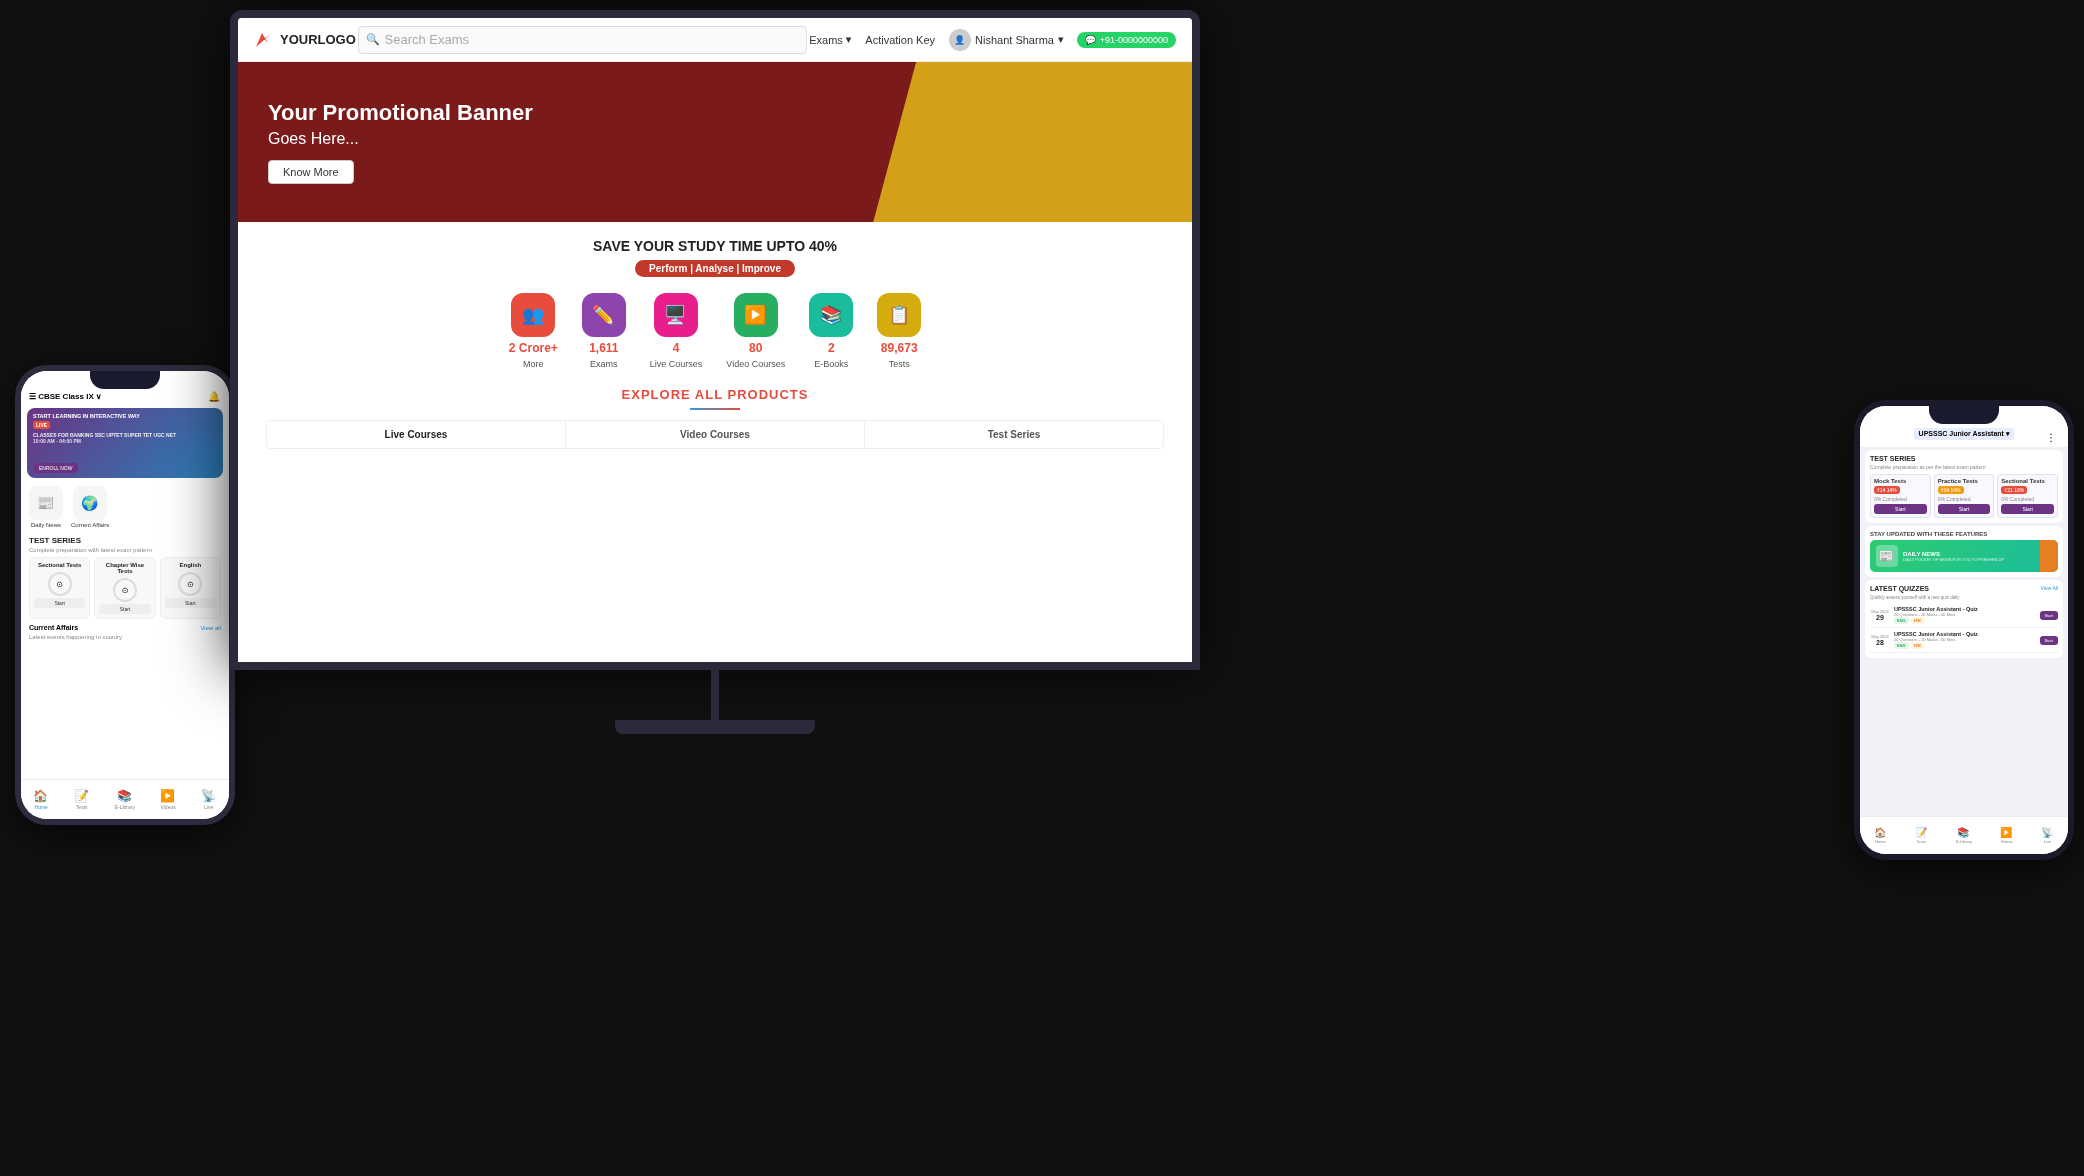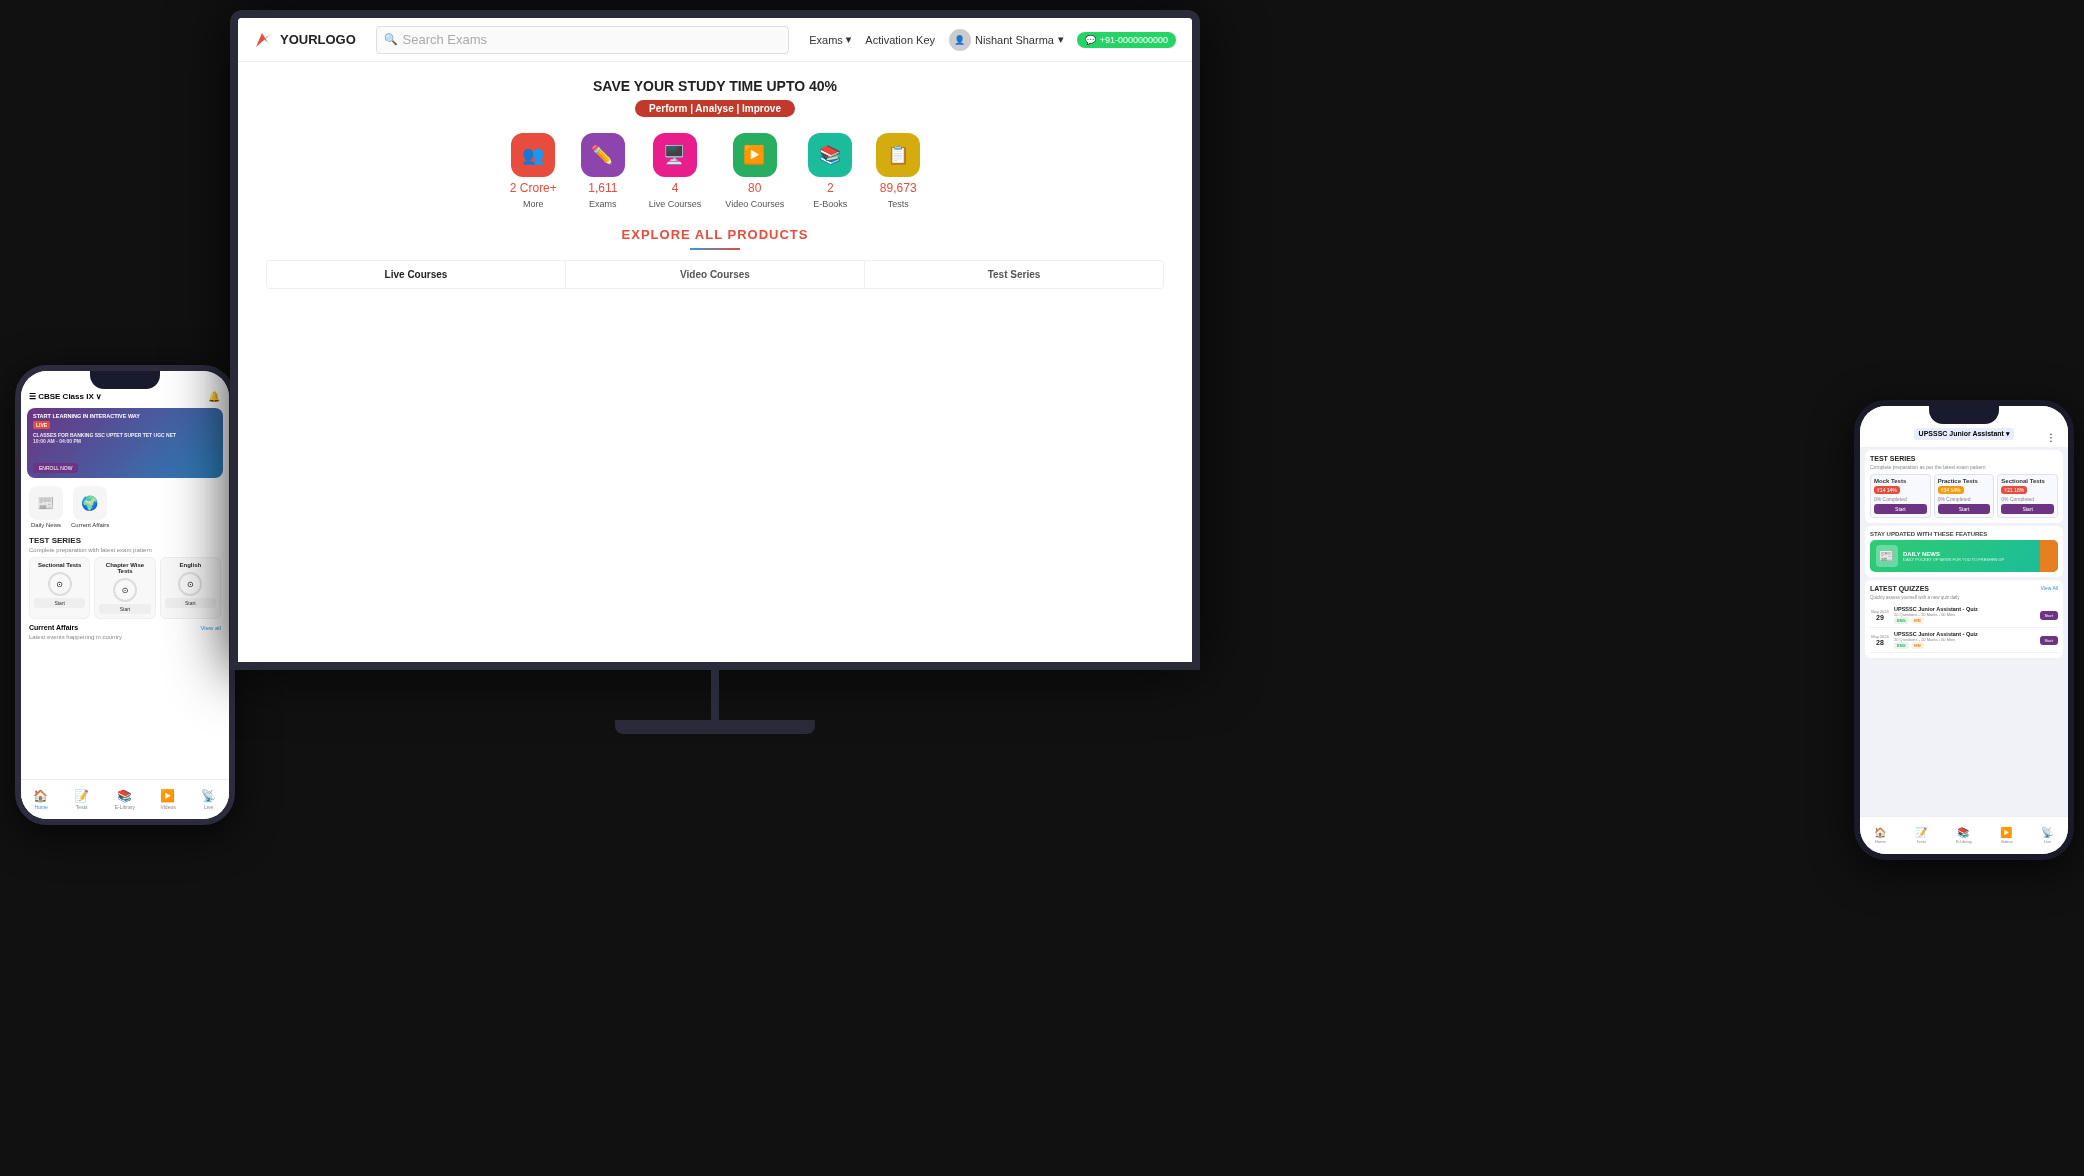--- a/index.html
+++ b/index.html
@@ -53,21 +53,21 @@
     }
 
     
     .navbar {
       display: flex;
       align-items: center;
       background: #fff;
       border-bottom: 1px solid #eee;
       padding: 0 16px;
       height: 44px;
-      gap: 20px;
+      gap: 2px;
     }
     .logo-area {
       display: flex;
       align-items: center;
       gap: 4px;
       font-weight: 800;
       font-size: 13px;
       color: #222;
     }
     .logo-icon {
@@ -230,21 +230,21 @@
       color: white;
     }
     .stat-icon-red { background: #e74c3c; }
     .stat-icon-purple { background: #8e44ad; }
     .stat-icon-pink { background: #e91e8c; }
     .stat-icon-green { background: #27ae60; }
     .stat-icon-teal { background: #1abc9c; }
     .stat-icon-gold { background: #d4ac0d; }
     .stat-number {
       font-size: 12px;
-      font-weight: 400;
+      font-weight: 700;
       color: #e74c3c;
     }
     .stat-label {
       font-size: 9px;
       color: #555;
     }
 
     
     .explore-section {
       padding: 10px 28px;
@@ -842,20 +842,30 @@
             <span>Nishant Sharma</span>
             <span>▾</span>
           </div>
           <div class="whatsapp-btn">
             <span>💬</span>
             <span>+91-0000000000</span>
           </div>
         </div>
       </div>
 
+      <div class="banner">
+        <div class="banner-diagonal">
+          <div class="banner-gold-shape"></div>
+        </div>
+        <div class="banner-content">
+          <div class="banner-title">Your Promotional Banner</div>
+          <div class="banner-subtitle">Goes Here...</div>
+          <button class="know-more-btn">Know More</button>
+        </div>
+      </div>
 
       <div class="stats-section">
         <div class="save-text">SAVE YOUR STUDY TIME UPTO 40%</div>
         <div class="perform-badge">Perform | Analyse | Improve</div>
         <div class="stats-grid">
           <div class="stat-item">
             <div class="stat-icon stat-icon-red">👥</div>
             <div class="stat-number">2 Crore+</div>
             <div class="stat-label">More</div>
           </div>

